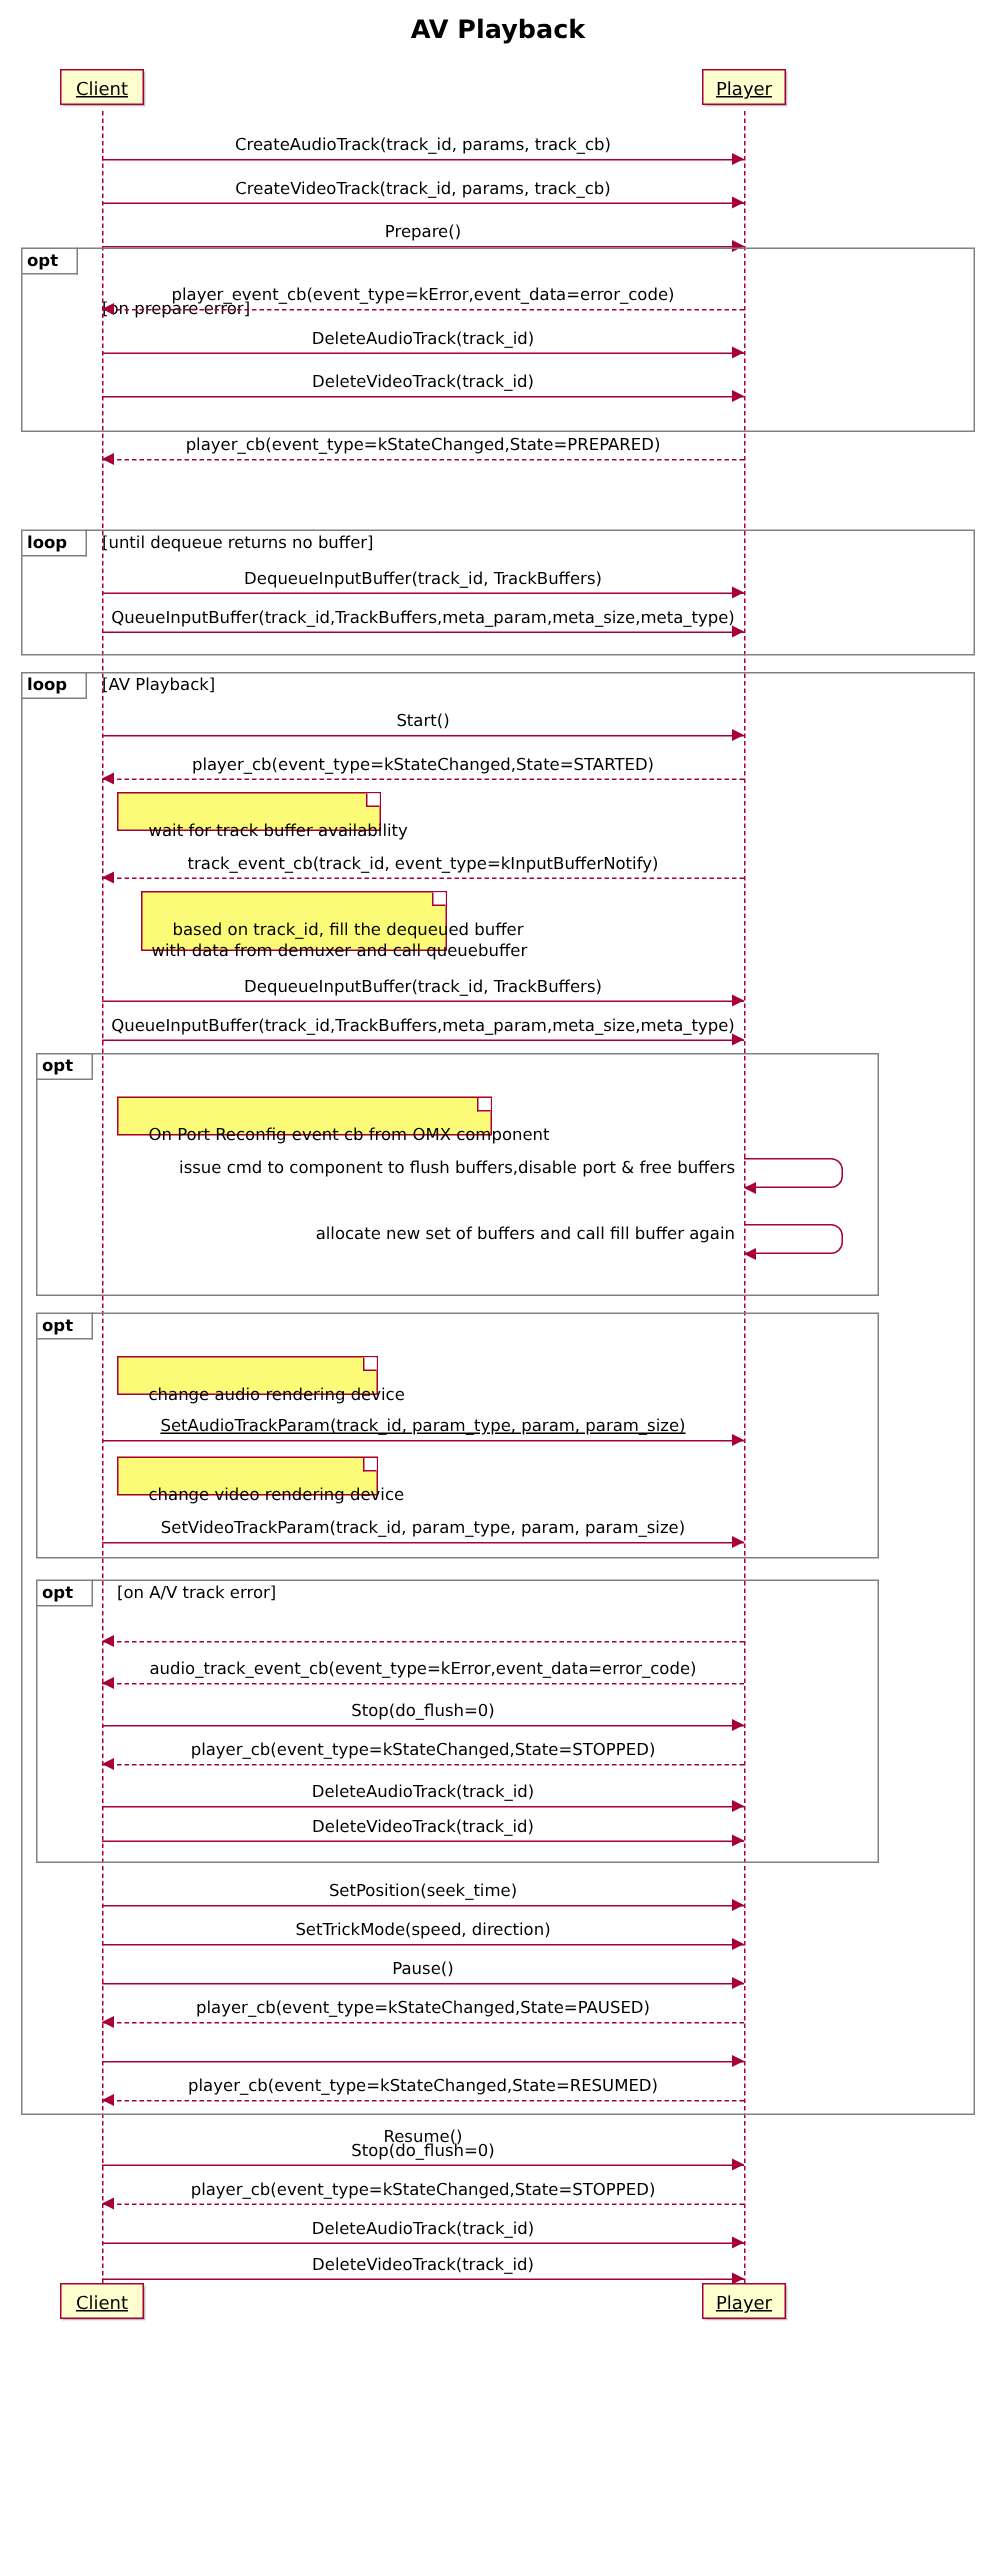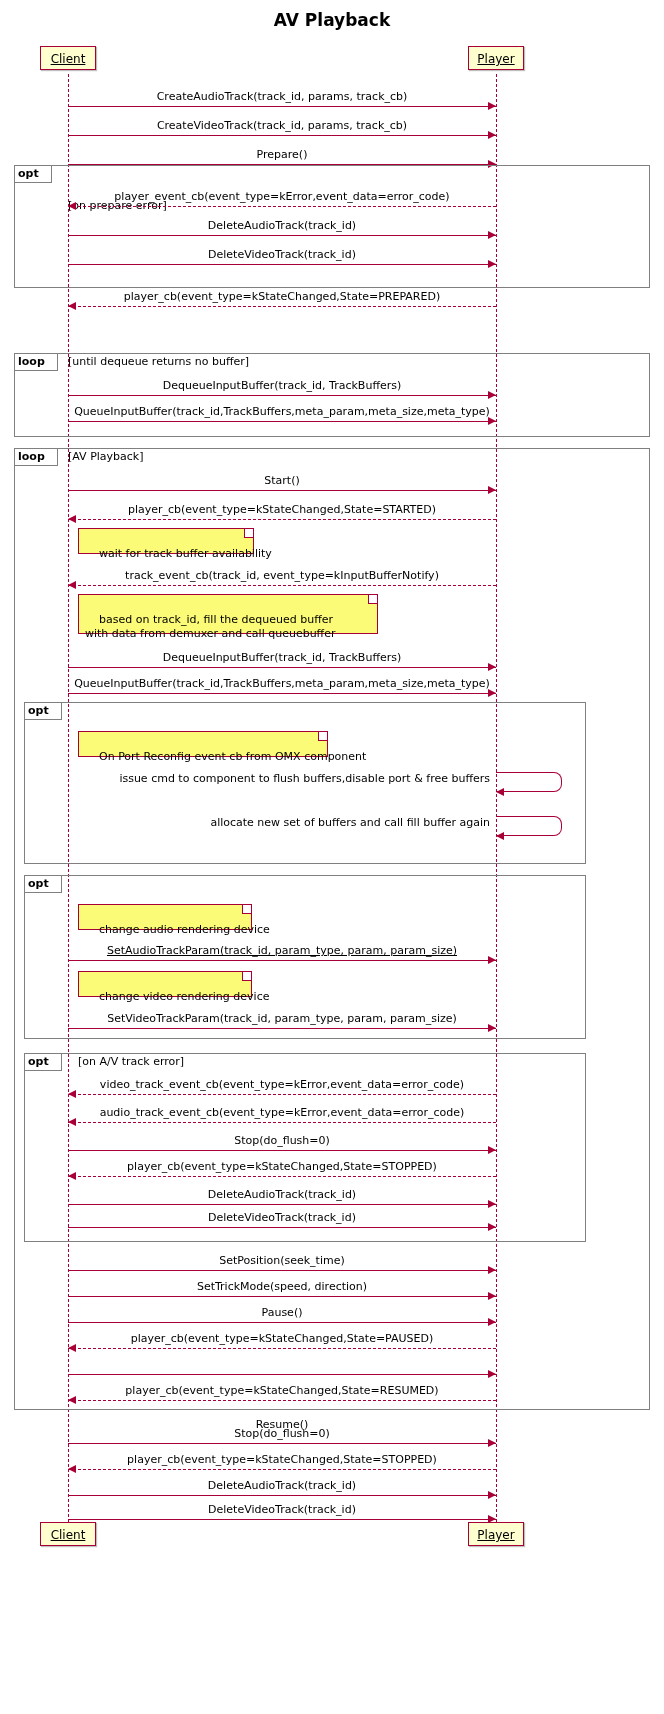--- a/index.html
+++ b/index.html
@@ -247,21 +247,21 @@
 
   <div class="note" style="left:78px; top:528px; width:176px; height:26px;">
     <span>wait for track buffer availability</span>
     <span class="note-fold"></span>
   </div>
 
   <div class="msg-label" style="left:282px; top:569px;">track_event_cb(track_id, event_type=kInputBufferNotify)</div>
   <div class="msg dashed" style="left:68px; top:585px; width:428px;"></div>
   <div class="arrow-l" style="left:68px; top:581px;"></div>
 
-  <div class="note" style="left:78px; top:594px; width:300px; height:40px;">
+  <div class="note" style="left:94px; top:594px; width:204px; height:40px;">
     <span>based on track_id, fill the dequeued buffer
 with data from demuxer and call queuebuffer</span>
     <span class="note-fold"></span>
   </div>
 
   <div class="msg-label" style="left:282px; top:651px;">DequeueInputBuffer(track_id, TrackBuffers)</div>
   <div class="msg" style="left:68px; top:667px; width:428px;"></div>
   <div class="arrow-r" style="left:488px; top:663px;"></div>
 
   <div class="msg-label" style="left:282px; top:677px;">QueueInputBuffer(track_id,TrackBuffers,meta_param,meta_size,meta_type)</div>
@@ -308,21 +308,20 @@
   <div class="msg-label" style="left:282px; top:1012px;">SetVideoTrackParam(track_id, param_type, param, param_size)</div>
   <div class="msg" style="left:68px; top:1028px; width:428px;"></div>
   <div class="arrow-r" style="left:488px; top:1024px;"></div>
 
   <div class="fragment" style="left:24px; top:1053px; width:562px; height:189px;"></div>
   <div class="fragment-tab" style="left:24px; top:1053px;">
     <span>opt</span>
   </div>
   <div class="fragment-guard" style="left:78px; top:1055px;">[on A/V track error]</div>
 
-  <div class="msg-label" style="left:282px; top:1078px;">video_track_event_cb(event_type=kError,event_data=error_code)</div>
   <div class="msg dashed" style="left:68px; top:1094px; width:428px;"></div>
   <div class="arrow-l" style="left:68px; top:1090px;"></div>
 
   <div class="msg-label" style="left:282px; top:1106px;">audio_track_event_cb(event_type=kError,event_data=error_code)</div>
   <div class="msg dashed" style="left:68px; top:1122px; width:428px;"></div>
   <div class="arrow-l" style="left:68px; top:1118px;"></div>
 
   <div class="msg-label" style="left:282px; top:1134px;">Stop(do_flush=0)</div>
   <div class="msg" style="left:68px; top:1150px; width:428px;"></div>
   <div class="arrow-r" style="left:488px; top:1146px;"></div>

